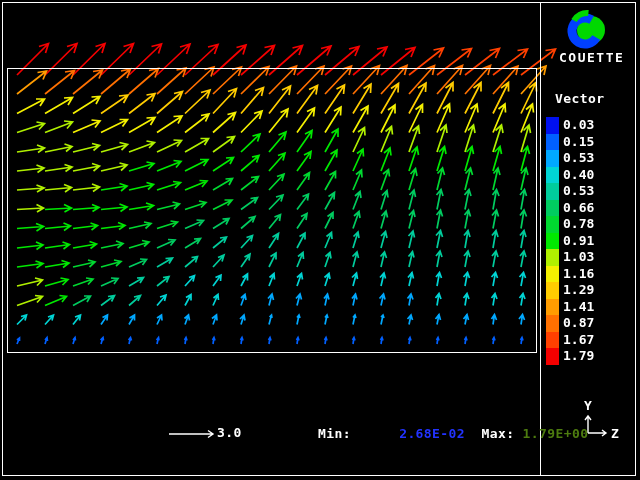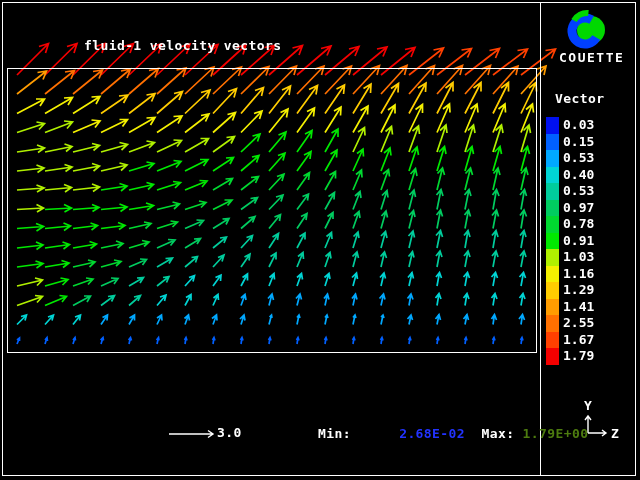--- a/index.html
+++ b/index.html
@@ -311,21 +311,20 @@
       <path d="M437,344L438,337.5M439,340.5L438,337.5L436.5,340" stroke="#0060ff" stroke-width="1.7" fill="none"></path>
       <path d="M465,344L466,337.5M467,340.5L466,337.5L464.5,340" stroke="#0060ff" stroke-width="1.7" fill="none"></path>
       <path d="M493,344L494,337.5M495,340.5L494,337.5L492.5,340" stroke="#0060ff" stroke-width="1.7" fill="none"></path>
       <path d="M521,344L522,337.5M523,340.5L522,337.5L520.5,340" stroke="#0060ff" stroke-width="1.7" fill="none"></path>
     </svg>
 
   <div id="outer-border" class="abs"></div>
   <div id="separator" class="abs"></div>
   <div id="plot-border" class="abs"></div>
 
-  <div id="chart-title" class="abs txt">fluid-1 velocity vectors</div>
 
   <svg class="abs" style="left:564px;top:8px;" width="46" height="46" viewBox="0 0 46 46">
     <circle cx="27" cy="22" r="14" fill="#00d800"></circle>
     <circle cx="21" cy="23" r="13" fill="none" stroke="#0040ff" stroke-width="9" stroke-dasharray="61 21" transform="rotate(30 21 23)"></circle>
     <circle cx="23" cy="20" r="15" fill="none" stroke="#00d800" stroke-width="6" stroke-dasharray="17 78" transform="rotate(-150 23 20)"></circle>
   </svg>
   <div id="app-name" class="abs txt">COUETTE</div>
 
   <div id="legend-title" class="abs txt">Vector</div>
   <div id="legend" class="abs">
@@ -344,21 +343,21 @@
       <div class="legend-row">
         <div class="legend-swatch" style="background: rgb(0, 212, 212);"></div>
         <span class="legend-value">0.40</span>
       </div>
       <div class="legend-row">
         <div class="legend-swatch" style="background: rgb(0, 204, 156);"></div>
         <span class="legend-value">0.53</span>
       </div>
       <div class="legend-row">
         <div class="legend-swatch" style="background: rgb(0, 204, 96);"></div>
-        <span class="legend-value">0.97</span>
+        <span class="legend-value">0.66</span>
       </div>
       <div class="legend-row">
         <div class="legend-swatch" style="background: rgb(0, 216, 48);"></div>
         <span class="legend-value">0.78</span>
       </div>
       <div class="legend-row">
         <div class="legend-swatch" style="background: rgb(0, 232, 0);"></div>
         <span class="legend-value">0.91</span>
       </div>
       <div class="legend-row">
@@ -372,21 +371,21 @@
       <div class="legend-row">
         <div class="legend-swatch" style="background: rgb(255, 204, 0);"></div>
         <span class="legend-value">1.29</span>
       </div>
       <div class="legend-row">
         <div class="legend-swatch" style="background: rgb(255, 156, 0);"></div>
         <span class="legend-value">1.41</span>
       </div>
       <div class="legend-row">
         <div class="legend-swatch" style="background: rgb(255, 112, 0);"></div>
-        <span class="legend-value">2.55</span>
+        <span class="legend-value">0.87</span>
       </div>
       <div class="legend-row">
         <div class="legend-swatch" style="background: rgb(255, 64, 0);"></div>
         <span class="legend-value">1.67</span>
       </div>
       <div class="legend-row">
         <div class="legend-swatch" style="background: rgb(244, 0, 0);"></div>
         <span class="legend-value">1.79</span>
       </div>
     </div>

